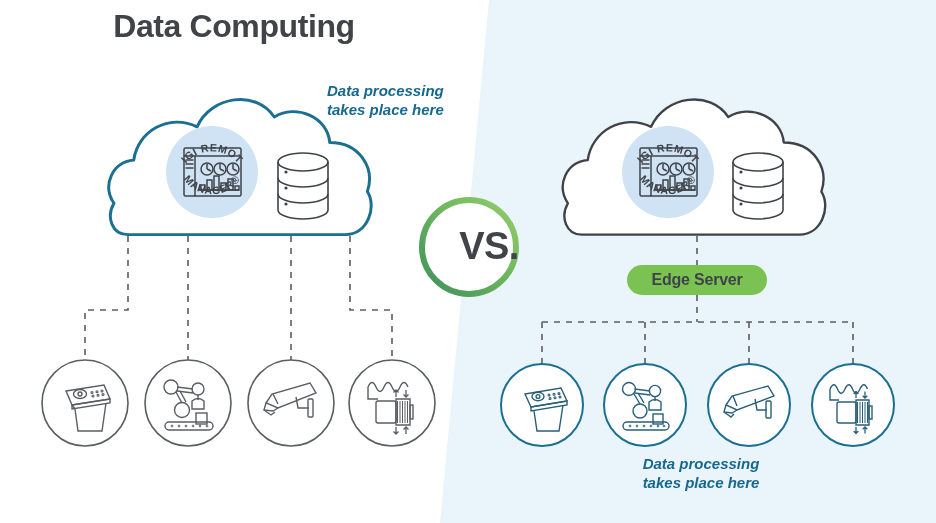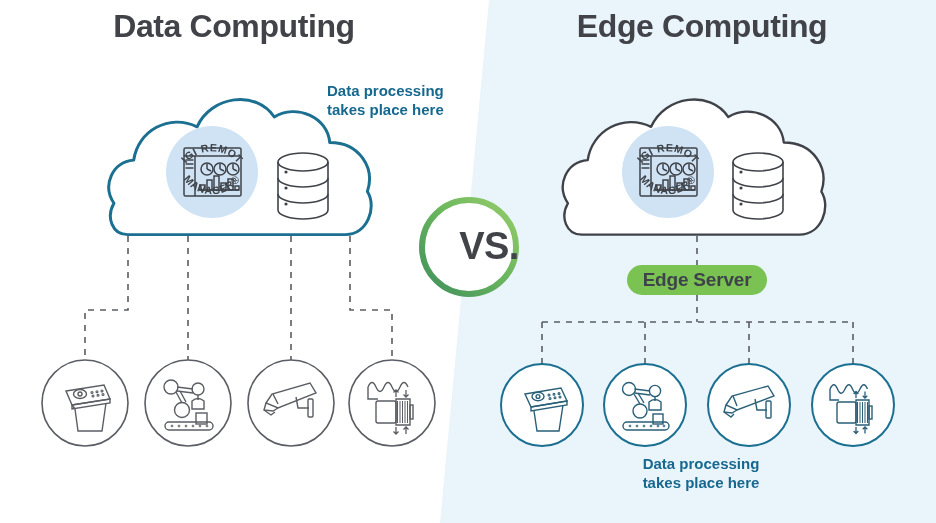--- a/index.html
+++ b/index.html
@@ -32,20 +32,21 @@
   #title-edge{left:468px;width:468px;text-align:center;top:8px;}
 
   
   .annot{
     position:absolute;
     font-size:15px;
     font-weight:bold;
     color:#16688f;
     line-height:1.25;
     z-index:7;
+    font-style:italic;
   }
   #annot-cloud{left:327px;top:82px;width:150px;}
   #annot-edge{left:606px;top:455px;width:190px;text-align:center;}
 
   
   #vs-badge{
     position:absolute;left:436px;top:194px;width:106px;height:106px;z-index:9;
   }
   #vs-badge .vs-text{
     position:absolute;inset:0;
@@ -53,21 +54,21 @@
     font-size:38px;font-weight:bold;color:#414349;letter-spacing:-0.5px;
     padding-bottom:2px;
   }
 
   
   #edge-server-pill{
     position:absolute;left:627px;top:265px;
     width:140px;height:30px;border-radius:15px;
     background:#7ac353;
     display:flex;align-items:center;justify-content:center;
-    font-size:19px;font-weight:bold;color:#3f4349;
+    font-size:16px;font-weight:bold;color:#3f4349;
     z-index:8;
     letter-spacing:-0.2px;
   }
 
   
   .layer{position:absolute;left:0;top:0;width:936px;height:523px;}
   #layer-lines{z-index:2;}
   #layer-art{z-index:4;}
 
   .logo-txt{
@@ -385,21 +386,20 @@
     </g>
 
     <g>
       <circle cx="469" cy="247" r="47" fill="#ffffff"></circle>
       <circle cx="469" cy="247" r="47" fill="none" stroke="url(#vsRingGrad)" stroke-width="6"></circle>
     </g>
   </svg>
 
   <div class="title" id="title-cloud">Data Computing</div>
 
-  <div class="title" id="title-edge">Edge Computing</div>
 
   <div class="annot" id="annot-cloud">
     <div>Data processing</div>
     <div>takes place here</div>
   </div>
 
   <div class="annot" id="annot-edge">
     <div>Data processing</div>
     <div>takes place here</div>
   </div>

